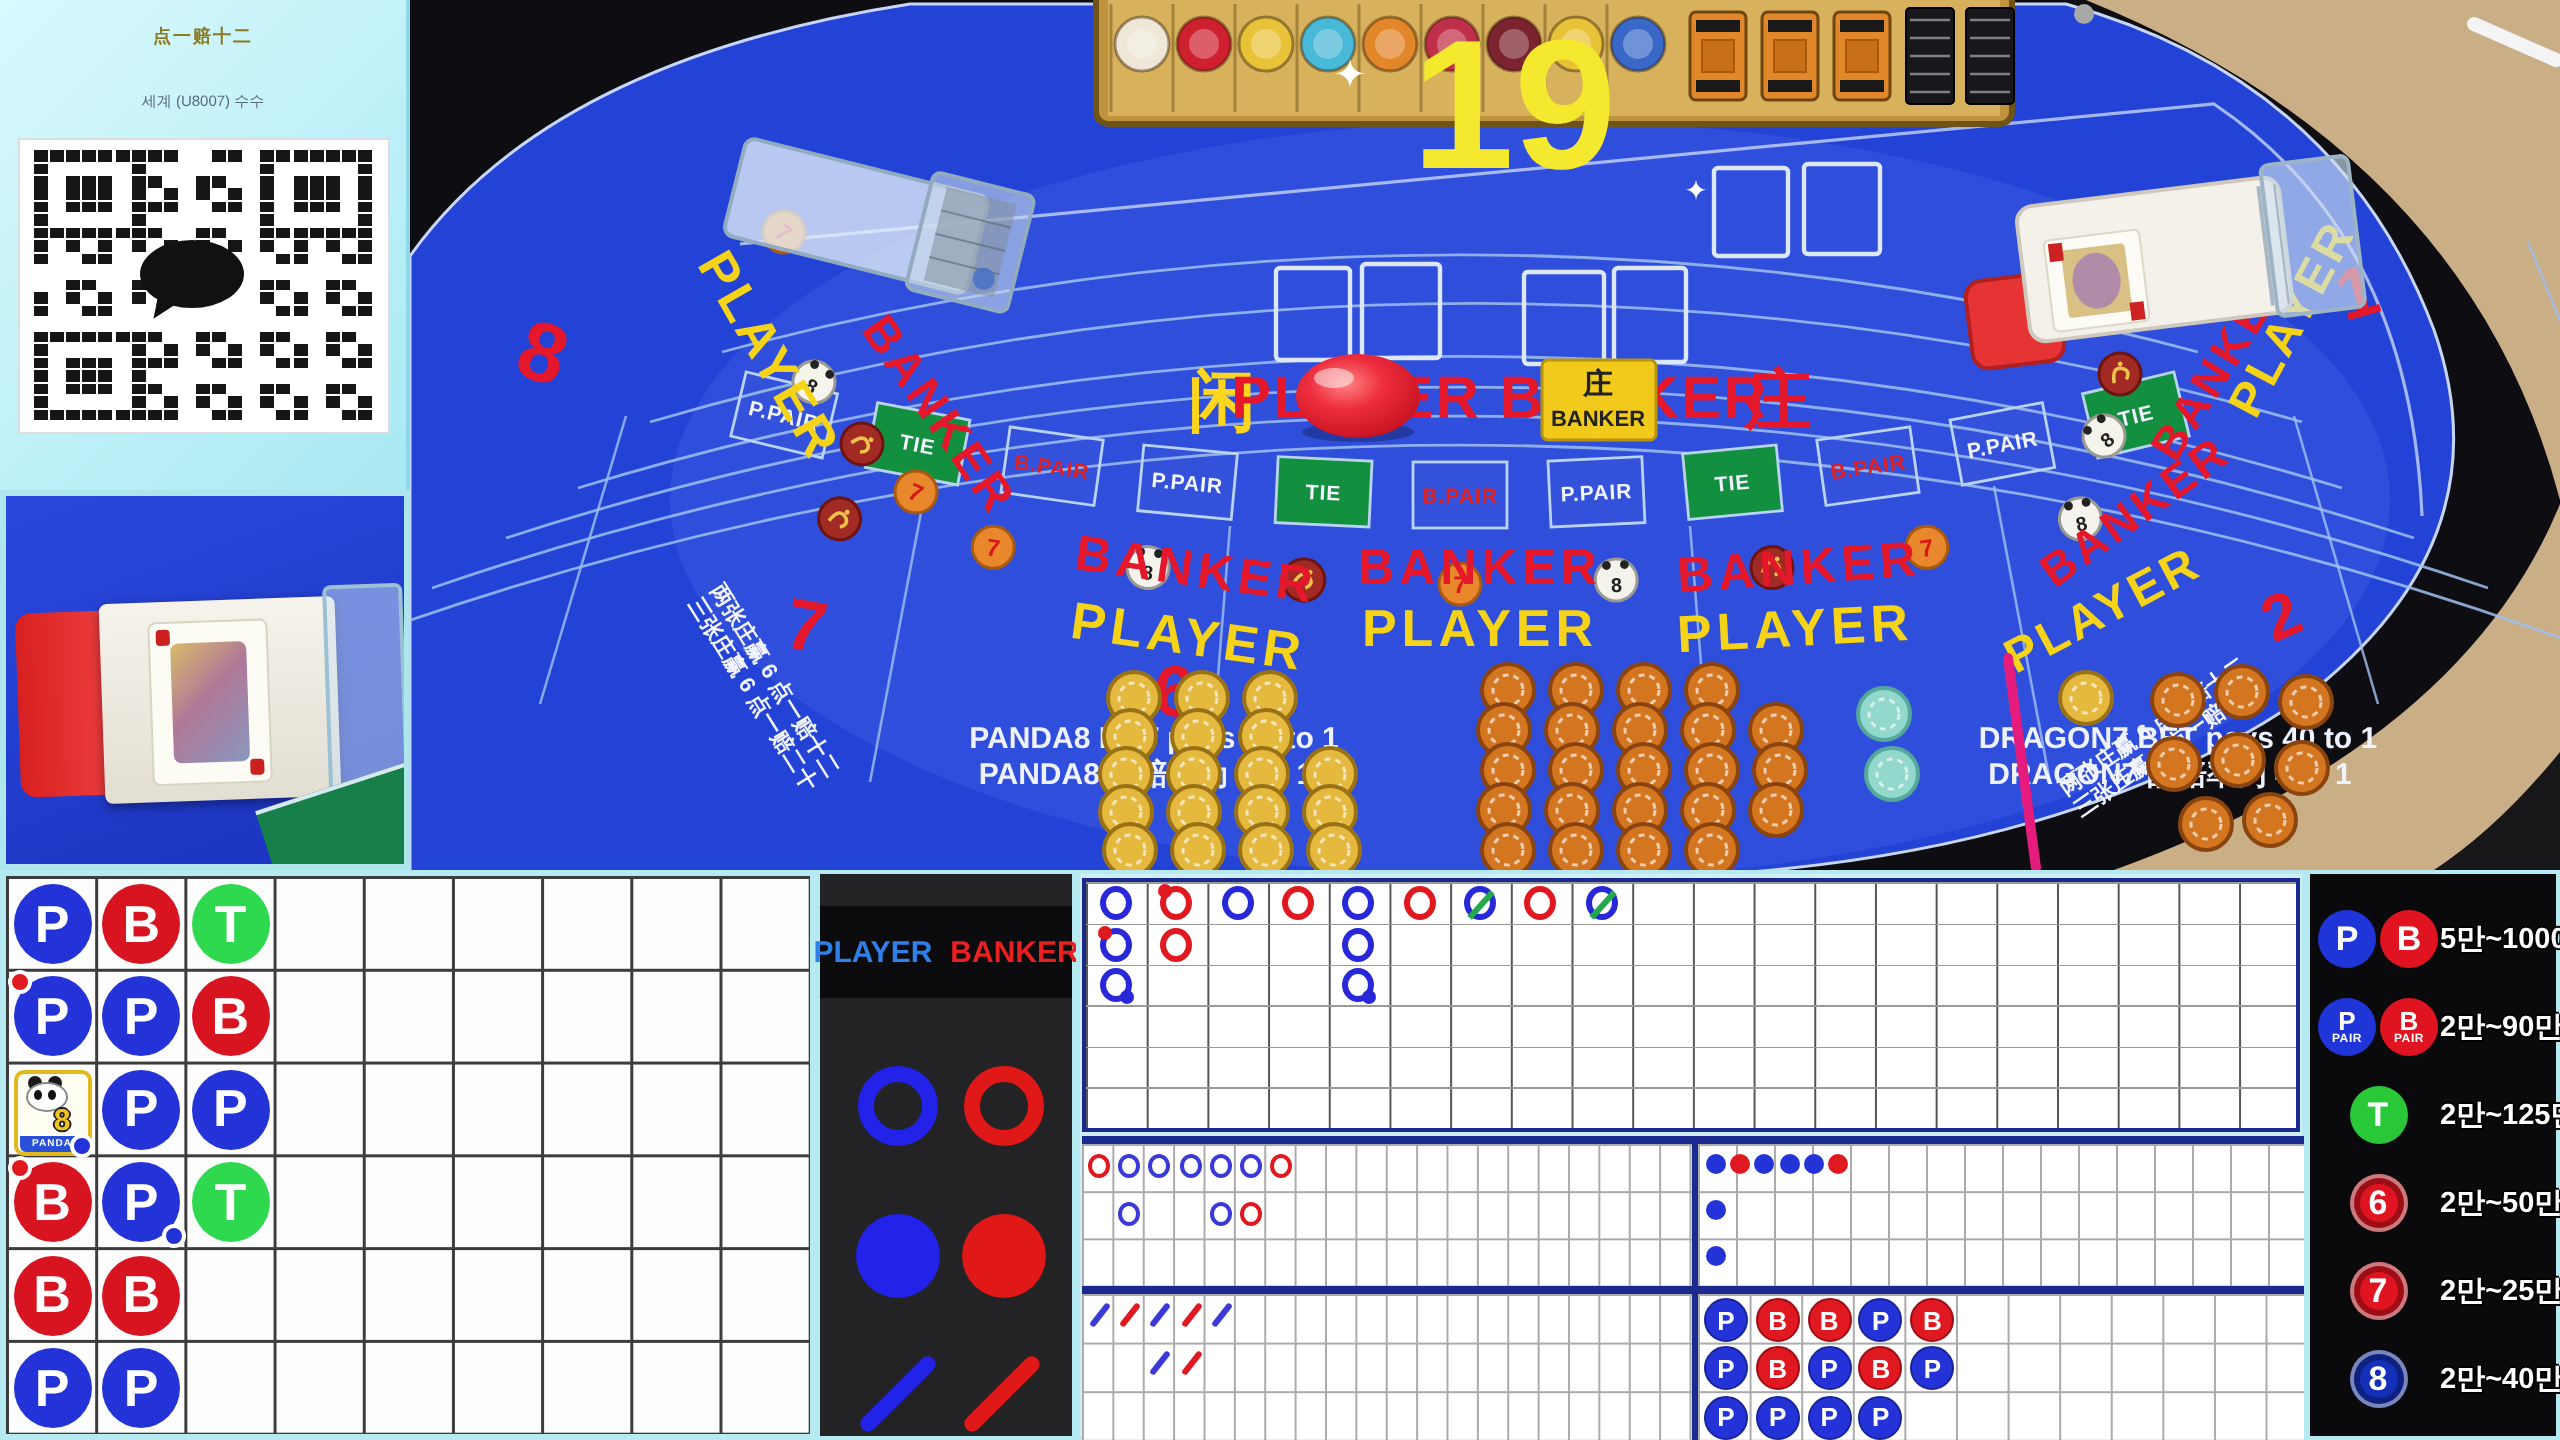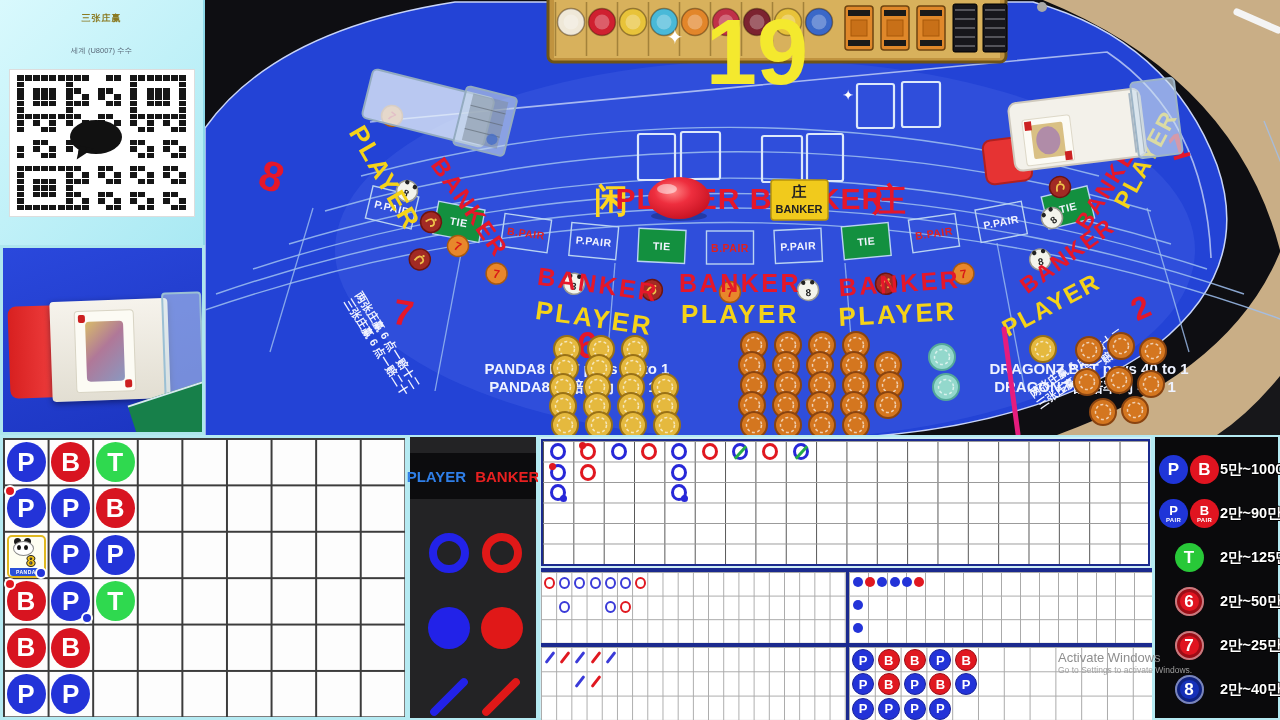--- a/index.html
+++ b/index.html
@@ -109,21 +109,21 @@
   #watermark{left:1058px;top:650px;width:195px;z-index:40;}
   #watermark .w1{font-size:13px;color:#8e8e8e;}
   #watermark .w2{font-size:8.5px;color:#9e9e9e;}
 </style>
 </head>
 <body>
 
 <div id="stage">
 
   <div id="promo" class="abs">
-    <div class="l1">三张庄赢</div>
+    <div class="l1">点一赔十二</div>
     <div class="l2">세계 (U8007) 수수</div>
     <div id="qr-wrap">
       <div id="qr-box">
           <div class="qrm" style="left: 0px; top: 0px; width: 7.1px; height: 5.5px;"></div>
           <div class="qrm" style="left: 8.1px; top: 0px; width: 7.1px; height: 5.5px;"></div>
           <div class="qrm" style="left: 16.2px; top: 0px; width: 7.1px; height: 5.5px;"></div>
           <div class="qrm" style="left: 24.3px; top: 0px; width: 7.1px; height: 5.5px;"></div>
           <div class="qrm" style="left: 32.4px; top: 0px; width: 7.1px; height: 5.5px;"></div>
           <div class="qrm" style="left: 40.5px; top: 0px; width: 7.1px; height: 5.5px;"></div>
           <div class="qrm" style="left: 48.6px; top: 0px; width: 7.1px; height: 5.5px;"></div>
@@ -1051,18 +1051,14 @@
           <div class="lim-icons">
             <div class="lim-ball navy ring">
               <div class="lim-letter">8</div>
             </div>
           </div>
           <div class="lim-range">2만~40만</div>
         </div>
       </div>
   </div>
 
-  <div id="watermark" class="abs">
-    <div class="w1">Activate Windows</div>
-    <div class="w2">Go to Settings to activate Windows.</div>
-  </div>
 
 </div>
 
 </body></html>

